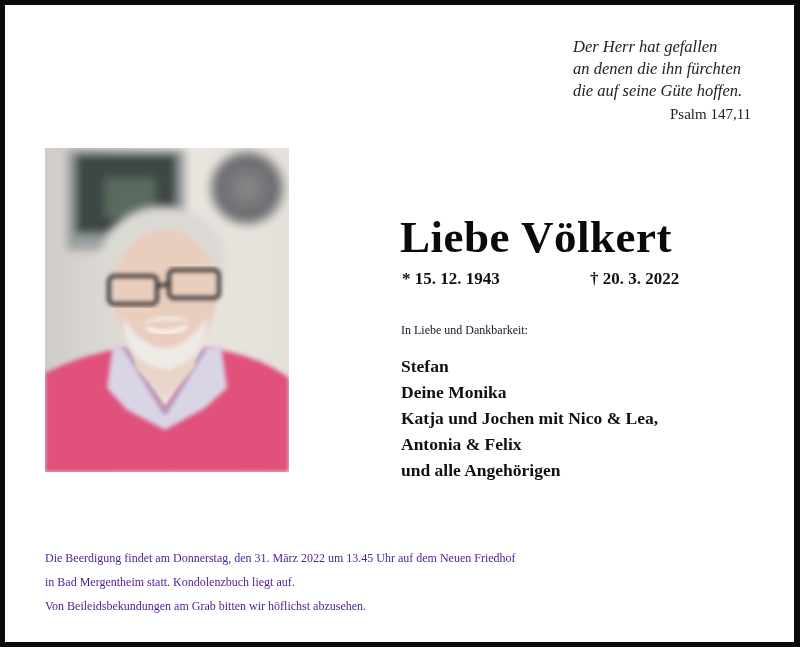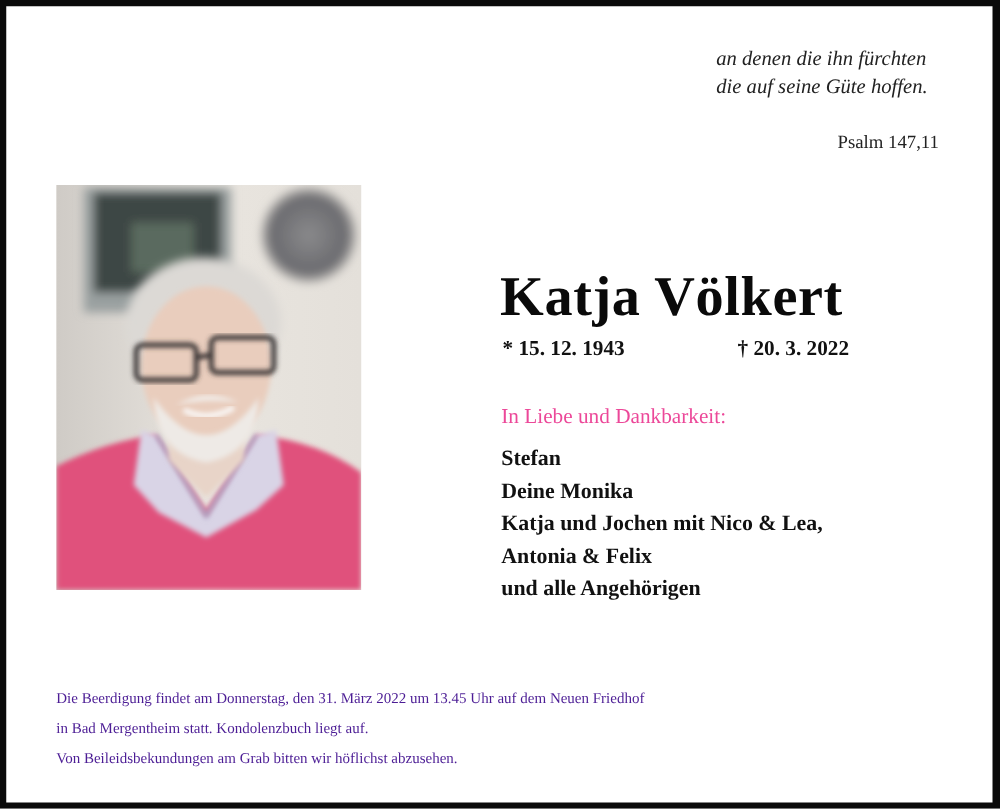--- a/index.html
+++ b/index.html
@@ -31,39 +31,40 @@
   .intro {
     left: 310px; top: 143px; font-size: 19.5px; line-height: 26px; color: #222;
   }
   .intro div { white-space: nowrap; }
   .name {
     left: 395px; top: 206px; font-size: 45px; font-weight: bold; color: #0a0a0a; white-space: nowrap;
     letter-spacing: 0.5px;
   }
   .born { left: 397px; top: 264px; font-size: 17px; font-weight: bold; white-space: nowrap; }
   .died { left: 585px; top: 264px; font-size: 17px; font-weight: bold; white-space: nowrap; }
-  .gratitude { left: 396px; top: 318px; font-size: 17px; color: #ec4899; white-space: nowrap; }
+  .gratitude { left: 396px; top: 318px; font-size: 12px; color: #0f172a; white-space: nowrap; }
   .family {
     left: 396px; top: 348px; font-size: 17.5px; line-height: 26px; font-weight: bold; color: #111;
   }
   .family div { white-space: nowrap; }
   .place-date { left: 40px; top: 510px; font-size: 17.5px; white-space: nowrap; color: #111; }
   .place-date b { font-weight: bold; }
   .details {
     left: 40px; top: 541px; font-size: 12px; line-height: 24px; color: #4c1d95;
   }
   .details div { white-space: nowrap; }
 </style>
 </head>
 <body>
 
 <div class="frame">
 
 
   <div class="abs psalm">
+    <div>Der Herr hat gefallen</div>
     <div>an denen die ihn fürchten</div>
     <div>die auf seine Güte hoffen.</div>
   </div>
   <div class="abs psalm-ref">Psalm 147,11</div>
 
   <div class="abs photo">
     <svg width="244" height="324" viewBox="0 0 244 324" xmlns="http://www.w3.org/2000/svg">
       <defs>
         <linearGradient id="bg" x1="0" y1="0" x2="1" y2="0">
           <stop offset="0" stop-color="#cfcbc6"></stop>
@@ -110,21 +111,21 @@
         <rect x="124" y="122" width="50" height="28" rx="5"></rect>
         <line x1="112" y1="138" x2="124" y2="136"></line>
       </g>
 
       <path d="M96 176 Q120 162 146 174 Q120 170 96 176 Z" fill="#f2efec" filter="url(#blur2)"></path>
       <path d="M102 180 Q122 190 142 178" fill="none" stroke="#fbfbfb" stroke-width="4" filter="url(#blur2)"></path>
     </svg>
   </div>
 
 
-  <div class="abs name">Katja Völkert</div>
+  <div class="abs name">Liebe Völkert</div>
   <div class="abs born">* 15. 12. 1943</div>
   <div class="abs died">† 20. 3. 2022</div>
 
   <div class="abs gratitude">In Liebe und Dankbarkeit:</div>
   <div class="abs family">
     <div>Stefan</div>
     <div>Deine Monika</div>
     <div>Katja und Jochen mit Nico &amp; Lea,</div>
     <div>Antonia &amp; Felix</div>
     <div>und alle Angehörigen</div>

